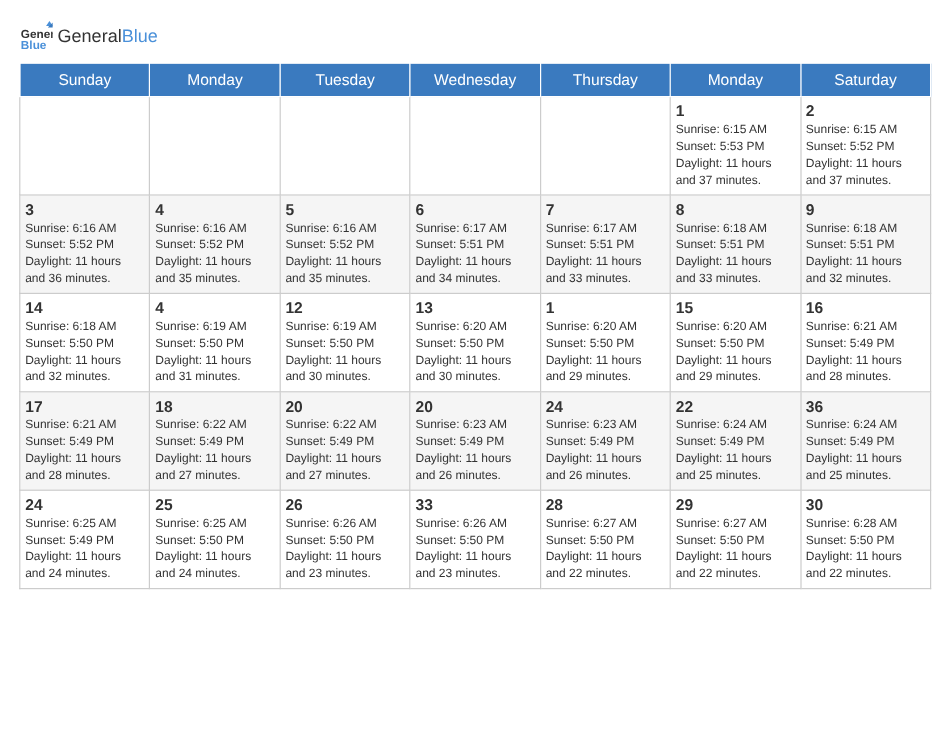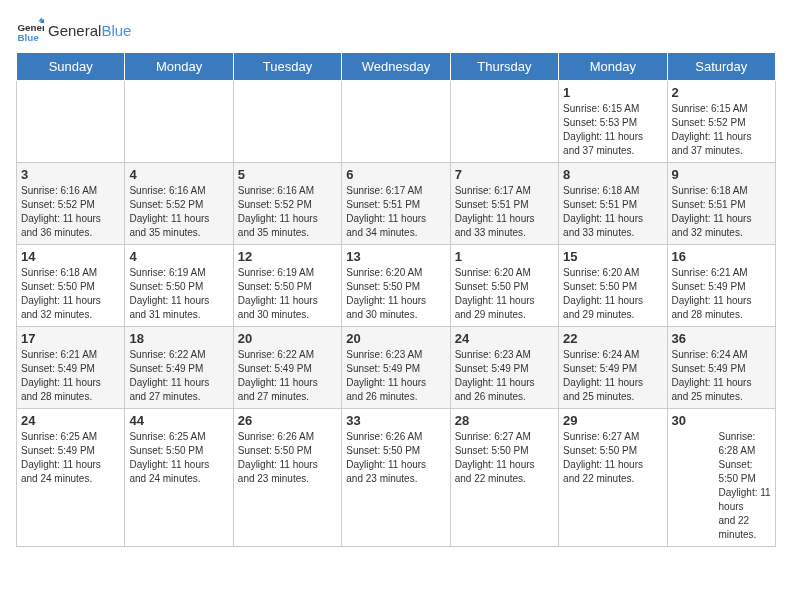--- a/index.html
+++ b/index.html
@@ -290,21 +290,21 @@
       </tr>
       <tr>
         <td>
           <span class="day-num">24</span>
           <div class="day-info" style="white-space: pre-line;">Sunrise: 6:25 AM
 Sunset: 5:49 PM
 Daylight: 11 hours
 and 24 minutes.</div>
         </td>
         <td>
-          <span class="day-num">44</span>
+          <span class="day-num">25</span>
           <div class="day-info" style="white-space: pre-line;">Sunrise: 6:25 AM
 Sunset: 5:50 PM
 Daylight: 11 hours
 and 24 minutes.</div>
         </td>
         <td>
           <span class="day-num">26</span>
           <div class="day-info" style="white-space: pre-line;">Sunrise: 6:26 AM
 Sunset: 5:50 PM
 Daylight: 11 hours
@@ -326,20 +326,20 @@
         </td>
         <td>
           <span class="day-num">29</span>
           <div class="day-info" style="white-space: pre-line;">Sunrise: 6:27 AM
 Sunset: 5:50 PM
 Daylight: 11 hours
 and 22 minutes.</div>
         </td>
         <td>
           <span class="day-num">30</span>
-          <div class="day-info" style="white-space: pre-line; margin-left: 47px;">Sunrise: 6:28 AM
+          <div class="day-info" style="white-space: pre-line;">Sunrise: 6:28 AM
 Sunset: 5:50 PM
 Daylight: 11 hours
 and 22 minutes.</div>
         </td>
       </tr>
     </tbody>
 </table>
 
 </body></html>

